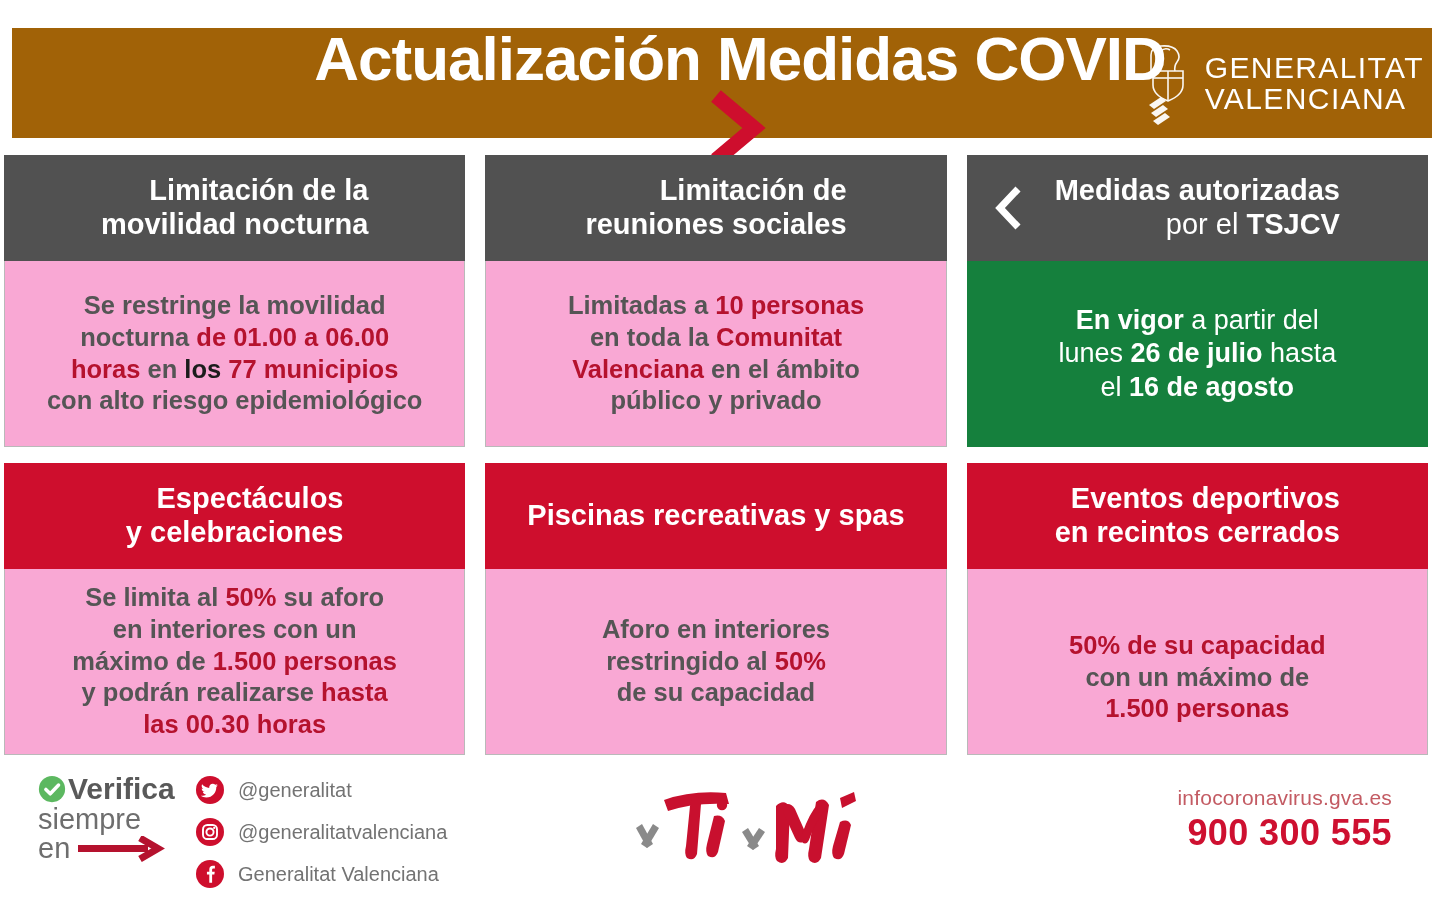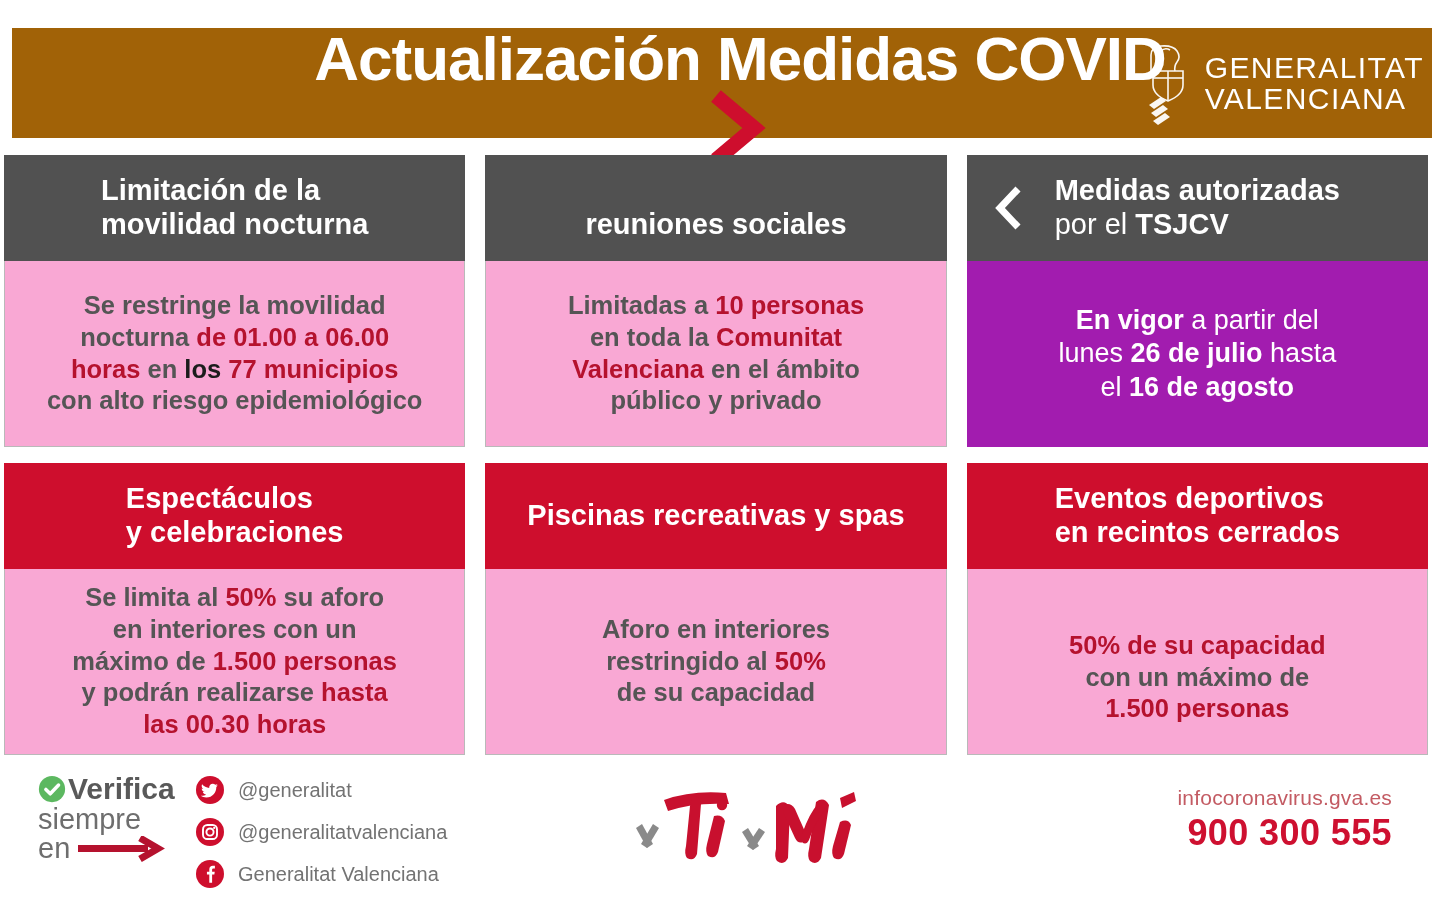--- a/index.html
+++ b/index.html
@@ -40,21 +40,21 @@
     width:1424px; height:600px;
     display:grid;
     grid-template-columns:1fr 1fr 1fr;
     grid-template-rows:292px 292px;
     column-gap:20px; row-gap:16px;
   }
   .card { display:flex; flex-direction:column; }
   .card-head {
     height:106px;
     display:flex; align-items:center; justify-content:center;
-    text-align:left;
+    text-align:right;
     color:#ffffff; font-weight:bold; font-size:29px; line-height:1.16;
     padding:0 14px;
     position:relative;
   }
   .card-head.dark { background:#515151; }
   .card-head.red  { background:#ce0e2d; }
   .card-head .thin { font-weight:400; }
   .head-chevron {
     position:absolute; left:24px; top:50%; transform:translateY(-50%);
     display:flex; align-items:center;
@@ -64,21 +64,21 @@
     flex:1;
     border:1px solid #b9b9b9;
     border-top:none;
     background:#f9a8d4;
     display:flex; align-items:center; justify-content:center;
     text-align:center;
     padding:8px 16px;
     color:#555555; font-weight:bold; font-size:25.5px; line-height:1.24;
   }
   .card-body.solid-red {
-    background:#a21caf; border:none;
+    background:#15803d; border:none;
     color:#ffffff; font-weight:400; font-size:27px;
   }
   .card-body.solid-red b { font-weight:bold; }
   .hl { color:#b5122e; }
   .blk { color:#1c1c1c; }
 
   
   .footer {
     position:absolute; left:0; top:762px; width:1432px; height:138px;
     background:#ffffff;
@@ -167,21 +167,21 @@
           <span>nocturna </span><span class="hl">de 01.00 a 06.00</span><br>
           <span class="hl">horas</span><span> en </span><span class="blk">los</span><span> </span><span class="hl">77 municipios</span><br>
           <span>con alto riesgo epidemiológico</span>
         </span>
       </div>
     </div>
 
     <div class="card">
       <div class="card-head dark">
         <span>
-          <br>
+          <span>Limitación de</span><br>
           <span>reuniones sociales</span>
         </span>
       </div>
       <div class="card-body">
         <span>
           <span>Limitadas a </span><span class="hl">10 personas</span><br>
           <span>en toda la </span><span class="hl">Comunitat</span><br>
           <span class="hl">Valenciana</span><span> en el ámbito</span><br>
           <span>público y privado</span>
         </span>

